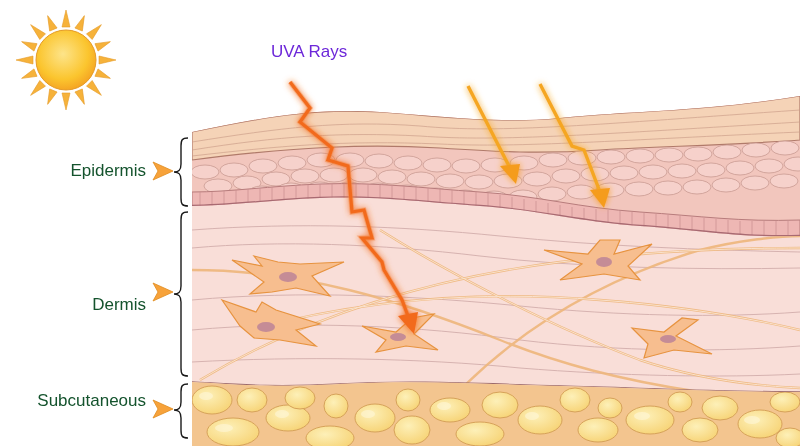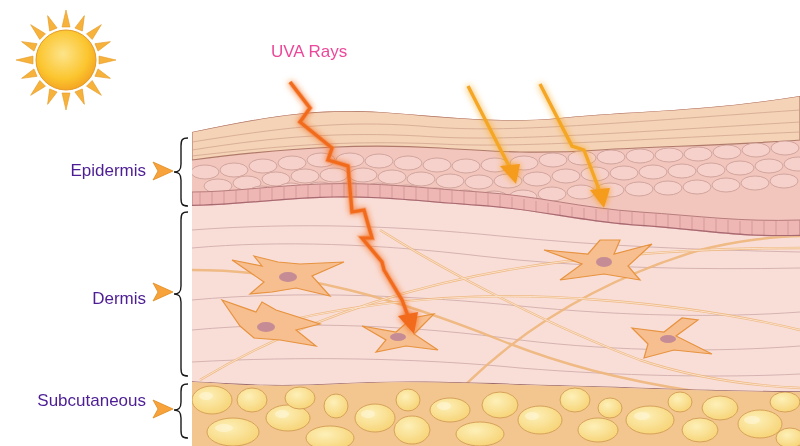--- a/index.html
+++ b/index.html
@@ -1,19 +1,19 @@
 <!DOCTYPE html>
 <html><head>
 <meta charset="utf-8">
 <style>
   html, body { margin: 0; padding: 0; background: #ffffff; }
   body { width: 800px; height: 446px; overflow: hidden; position: relative; font-family: "Liberation Sans", "DejaVu Sans", sans-serif; }
   .stage { position: absolute; left: 0; top: 0; width: 800px; height: 446px; }
-  .label { position: absolute; color: #4c1d95; font-size: 17px; line-height: 21px; text-align: right; }
-  .ray-label { position: absolute; color: #ec4899; font-size: 17px; line-height: 20px; }
+  .label { position: absolute; color: #14532d; font-size: 17px; line-height: 21px; text-align: right; }
+  .ray-label { position: absolute; color: #6d28d9; font-size: 17px; line-height: 20px; }
   svg { position: absolute; left: 0; top: 0; }
 </style>
 </head>
 <body>
 
 <div class="stage">
 
   <svg width="800" height="446" viewBox="0 0 800 446">
     <defs>
       <radialGradient id="sunGrad" cx="45%" cy="40%" r="60%">
@@ -269,18 +269,18 @@
     <g fill="#f7a23a" stroke="#e08b1e" stroke-width="0.8">
       <polygon points="153,162 173,171 153,180 158,171"></polygon>
       <polygon points="153,283 173,292 153,301 158,292"></polygon>
       <polygon points="153,400 173,409 153,418 158,409"></polygon>
     </g>
   </svg>
 
   <div class="ray-label" style="left:271px; top:42px;">UVA Rays</div>
 
   <div class="label" style="right:654px; top:160px;">Epidermis</div>
-  <div class="label" style="right:654px; top:288px;">Dermis</div>
+  <div class="label" style="right:654px; top:294px;">Dermis</div>
   <div class="label" style="right:654px; top:390px;text-align:center;">
     <div>Subcutaneous</div>
   </div>
 
 </div>
 
 </body></html>

